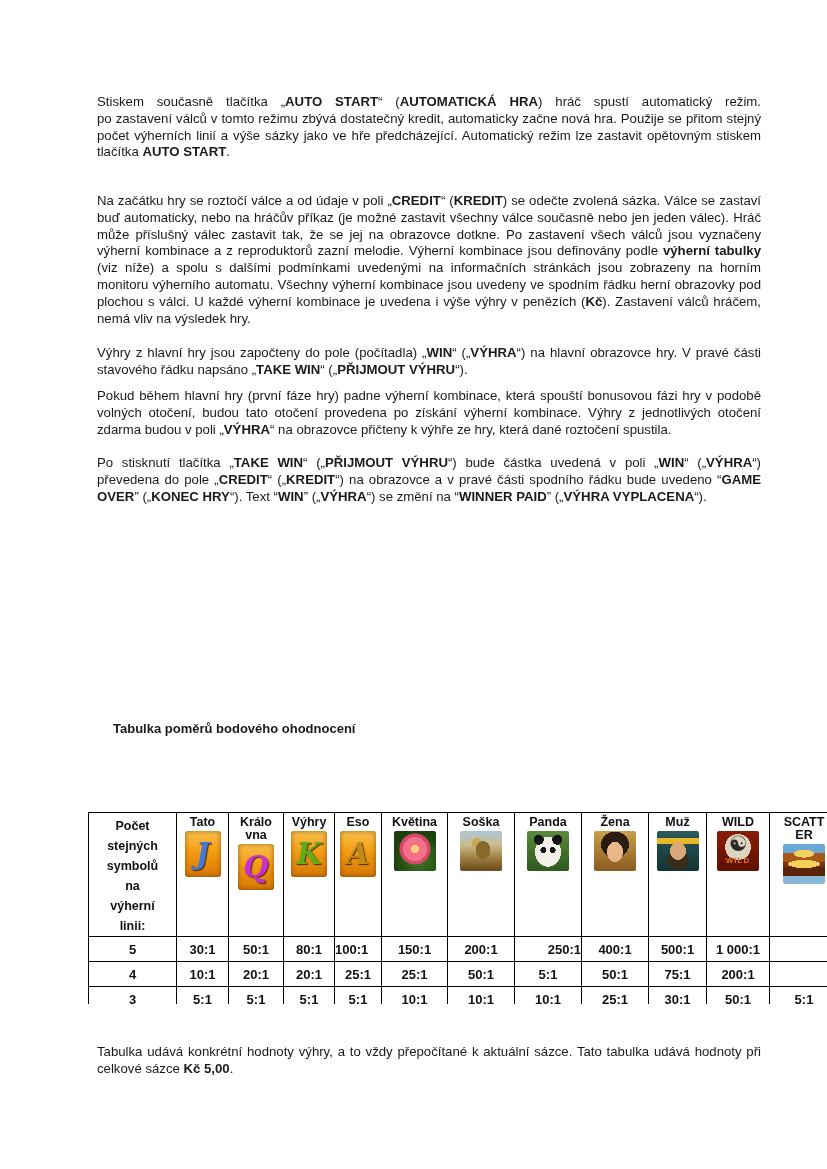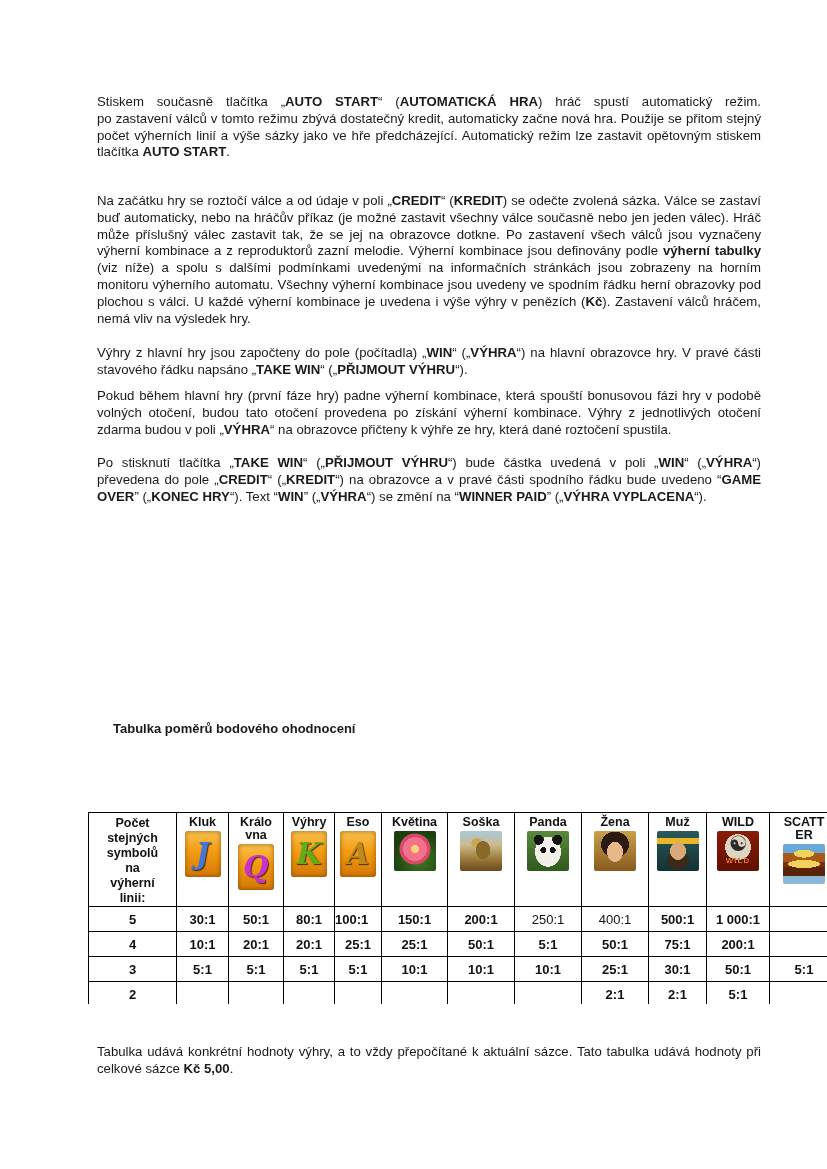--- a/index.html
+++ b/index.html
@@ -37,21 +37,21 @@
     font-size:13px; color:#111;
   }
   table.payout th, table.payout td{
     border:1.5px solid #000; padding:0; overflow:hidden;
   }
   table.payout th{
     height:81px; vertical-align:top; text-align:center;
     font-weight:bold; padding-top:3px;
   }
   th.corner{
-    font-size:12.5px; line-height:15px; padding-top:5px;margin-top:40px;
+    font-size:12.5px; line-height:20px; padding-top:5px;margin-top:40px;
   }
   .sym-label{
     font-size:12.5px; line-height:13px; font-weight:bold;
     overflow-wrap:break-word;
   }
   .sym-icon{ margin:2px auto 0; position:relative; }
   
   .card-j-icon,.card-q-icon,.card-k-icon,.card-a-icon{
     width:36px;height:46px;border-radius:3px;
     background:linear-gradient(180deg,#f9c14d 0%,#f39c12 45%,#d47705 100%);
@@ -169,21 +169,21 @@
           <col style="width:63px">
           <col style="width:69px">
       </colgroup>
       <thead>
         <tr>
           <th class="corner">
             <span>Počet<br>stejných<br>symbolů<br>na<br>výherní<br>linii:</span>
           </th>
 
         <th>
-              <div class="sym-label">Kluk</div>
+              <div class="sym-label">Tato</div>
               <div class="sym-icon card-j-icon">
                 <span class="card-glyph">J</span>
               </div>
             </th>
             <th>
               <div class="sym-label">Králo<br>vna</div>
               <div class="sym-icon card-q-icon">
                 <span class="card-glyph">Q</span>
               </div>
             </th>
@@ -235,22 +235,22 @@
       <tbody>
 
       <tr style="height: 25px;">
             <td style="text-align: center; font-weight: bold;">5</td>
             <td style="text-align: center; font-weight: bold;">30:1</td>
             <td style="text-align: center; font-weight: bold;">50:1</td>
             <td style="text-align: center; font-weight: bold;">80:1</td>
             <td style="text-align: left; font-weight: bold;">100:1</td>
             <td style="text-align: center; font-weight: bold;">150:1</td>
             <td style="text-align: center; font-weight: bold;">200:1</td>
-            <td style="text-align: center; font-weight: normal;">250:1</td>
-            <td style="text-align: center; font-weight: normal;">400:1</td>
+            <td style="text-align: right; font-weight: bold;">250:1</td>
+            <td style="text-align: center; font-weight: bold;">400:1</td>
             <td style="text-align: center; font-weight: bold;">500:1</td>
             <td style="text-align: center; font-weight: bold;">1 000:1</td>
             <td style="text-align: center; font-weight: bold;"></td>
           </tr>
           <tr style="height: 25px;">
             <td style="text-align: center; font-weight: bold;">4</td>
             <td style="text-align: center; font-weight: bold;">10:1</td>
             <td style="text-align: center; font-weight: bold;">20:1</td>
             <td style="text-align: center; font-weight: bold;">20:1</td>
             <td style="text-align: center; font-weight: bold;">25:1</td>

